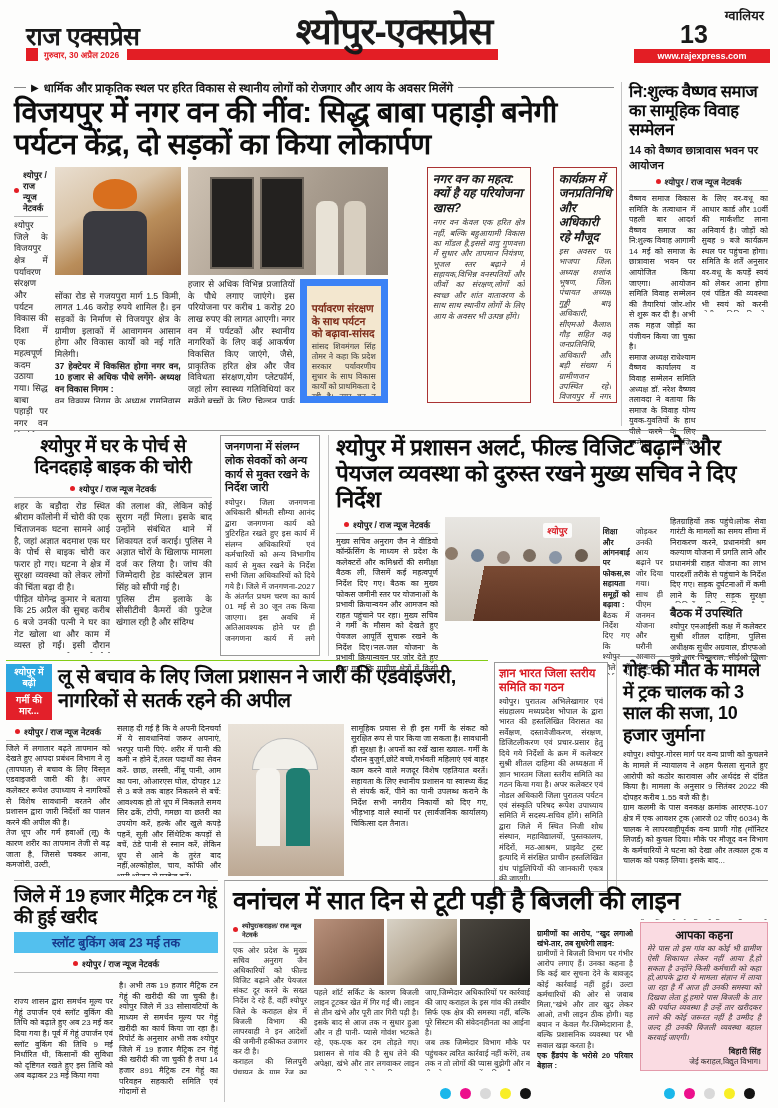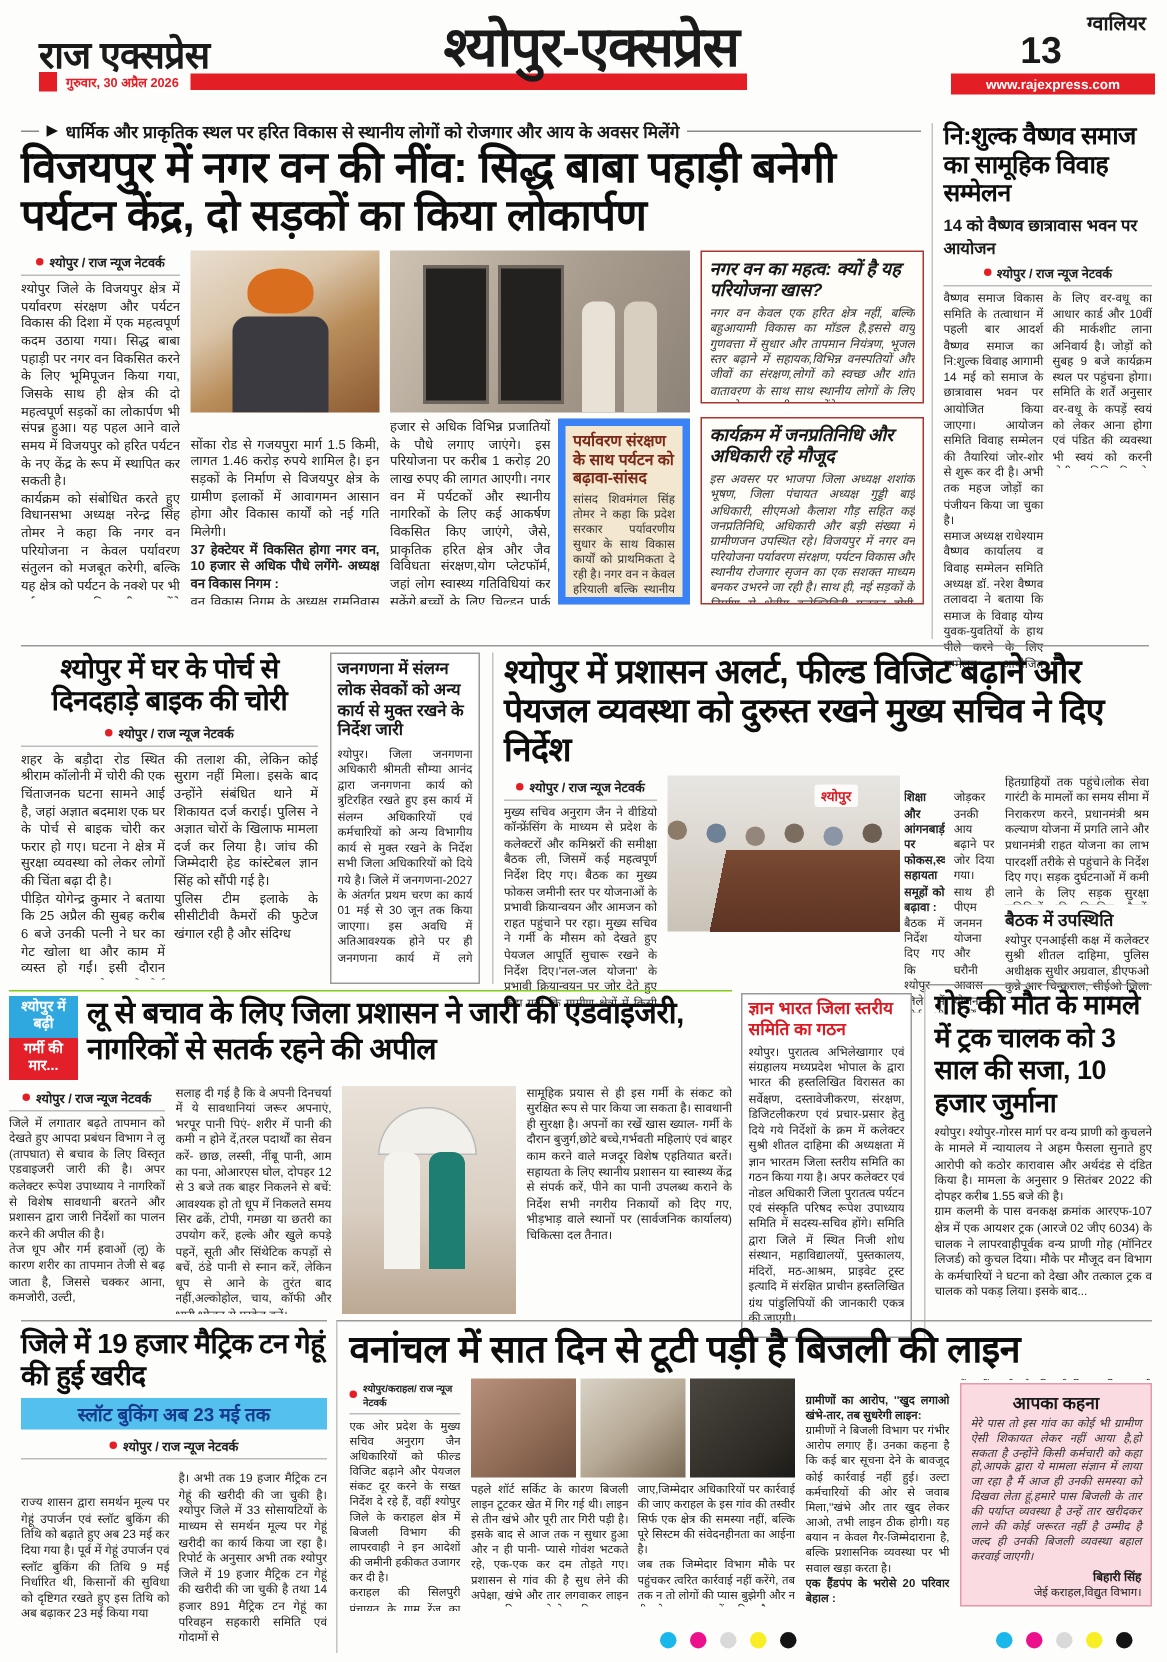--- a/index.html
+++ b/index.html
@@ -30,33 +30,33 @@
   .nb{border:1px solid #999;padding:4px;box-sizing:border-box;background:#fff;}
   .photo{position:relative;overflow:hidden;}
   
   .lead{position:absolute;left:14px;top:96px;width:602px;height:330px;}
   .lead-hl{font-size:29px;line-height:1.12;text-align:left;}
   .lead-content{display:flex;gap:7px;margin-top:6px;height:236px;}
   .lc1{width:106px;}
   .lcm1{width:126px;display:flex;flex-direction:column;gap:4px;}
   .lcm2{width:200px;display:flex;flex-direction:column;gap:4px;}
   .lcm2-row{display:flex;gap:5px;flex:1;min-height:0;}
-  .lc-boxes{flex:1;display:flex;flex-direction:column;gap:9px;}
+  .lc-boxes{flex:1;display:flex;flex-direction:row;gap:22px;margin-left:32px;}
   .ph-speaker{width:126px;height:108px;background:linear-gradient(150deg,#e9ded0 0%,#d9c4a8 35%,#b98d5a 60%,#8c5a33 100%);}
   .ph-speaker .turban{position:absolute;left:38px;top:12px;width:44px;height:30px;border-radius:50% 50% 40% 40%;background:#d96f1e;}
   .ph-speaker .coat{position:absolute;left:28px;top:44px;width:64px;height:64px;border-radius:10px 10px 0 0;background:#3a3a40;}
   .ph-plaques{width:200px;height:108px;background:linear-gradient(120deg,#cfc3b4,#a79b8d 55%,#8e8378);}
   .ph-plaques .slab{position:absolute;top:10px;width:40px;height:88px;background:#23211f;border:2px solid #6e665c;}
   .ph-plaques .s1{left:22px;} .ph-plaques .s2{left:72px;}
   .ph-plaques .fig{position:absolute;top:34px;width:22px;height:74px;border-radius:8px 8px 0 0;background:#e8e2d6;}
   .ph-plaques .f1{left:128px;} .ph-plaques .f2{left:156px;background:#d8cfc0;}
   .ibox{border:1px solid #a33;padding:4px 5px;background:#fffdf8;}
   .ibox .it{font-size:12px;font-weight:800;font-style:italic;line-height:1.2;margin-bottom:3px;}
   .ibox .ib{font-size:8px;font-style:italic;line-height:1.3;color:#333;text-align:justify;overflow:hidden;}
-  .beige{background:#f3e7cf;border:5px solid #3b82f6;padding:4px 5px;flex:0 0 88px;box-sizing:border-box;overflow:hidden;}
+  .beige{background:#f3e7cf;border:7px solid #3b82f6;padding:16px 5px;flex:0 0 88px;box-sizing:border-box;overflow:hidden;}
   .beige .bt{font-size:10.5px;font-weight:800;color:#7c2a18;line-height:1.2;margin-bottom:2px;}
   .beige .bb{font-size:7.8px;line-height:1.3;color:#333;text-align:justify;}
   
   .rail{position:absolute;left:621px;top:82px;width:147px;height:344px;border-left:1px solid #c4c4c4;padding-left:7px;box-sizing:border-box;}
   .rail-hl{font-size:16.5px;line-height:1.15;}
   .rail-deck{font-size:11px;font-weight:800;margin:3px 0 2px;}
   .rail-cols{display:flex;gap:6px;height:252px;}
   .rail-c{flex:1;min-width:0;}
   .gift-box{border:1px solid #888;padding:4px;margin-top:4px;}
   .gift-box .gt{font-size:11px;font-weight:800;line-height:1.25;margin-bottom:2px;}

